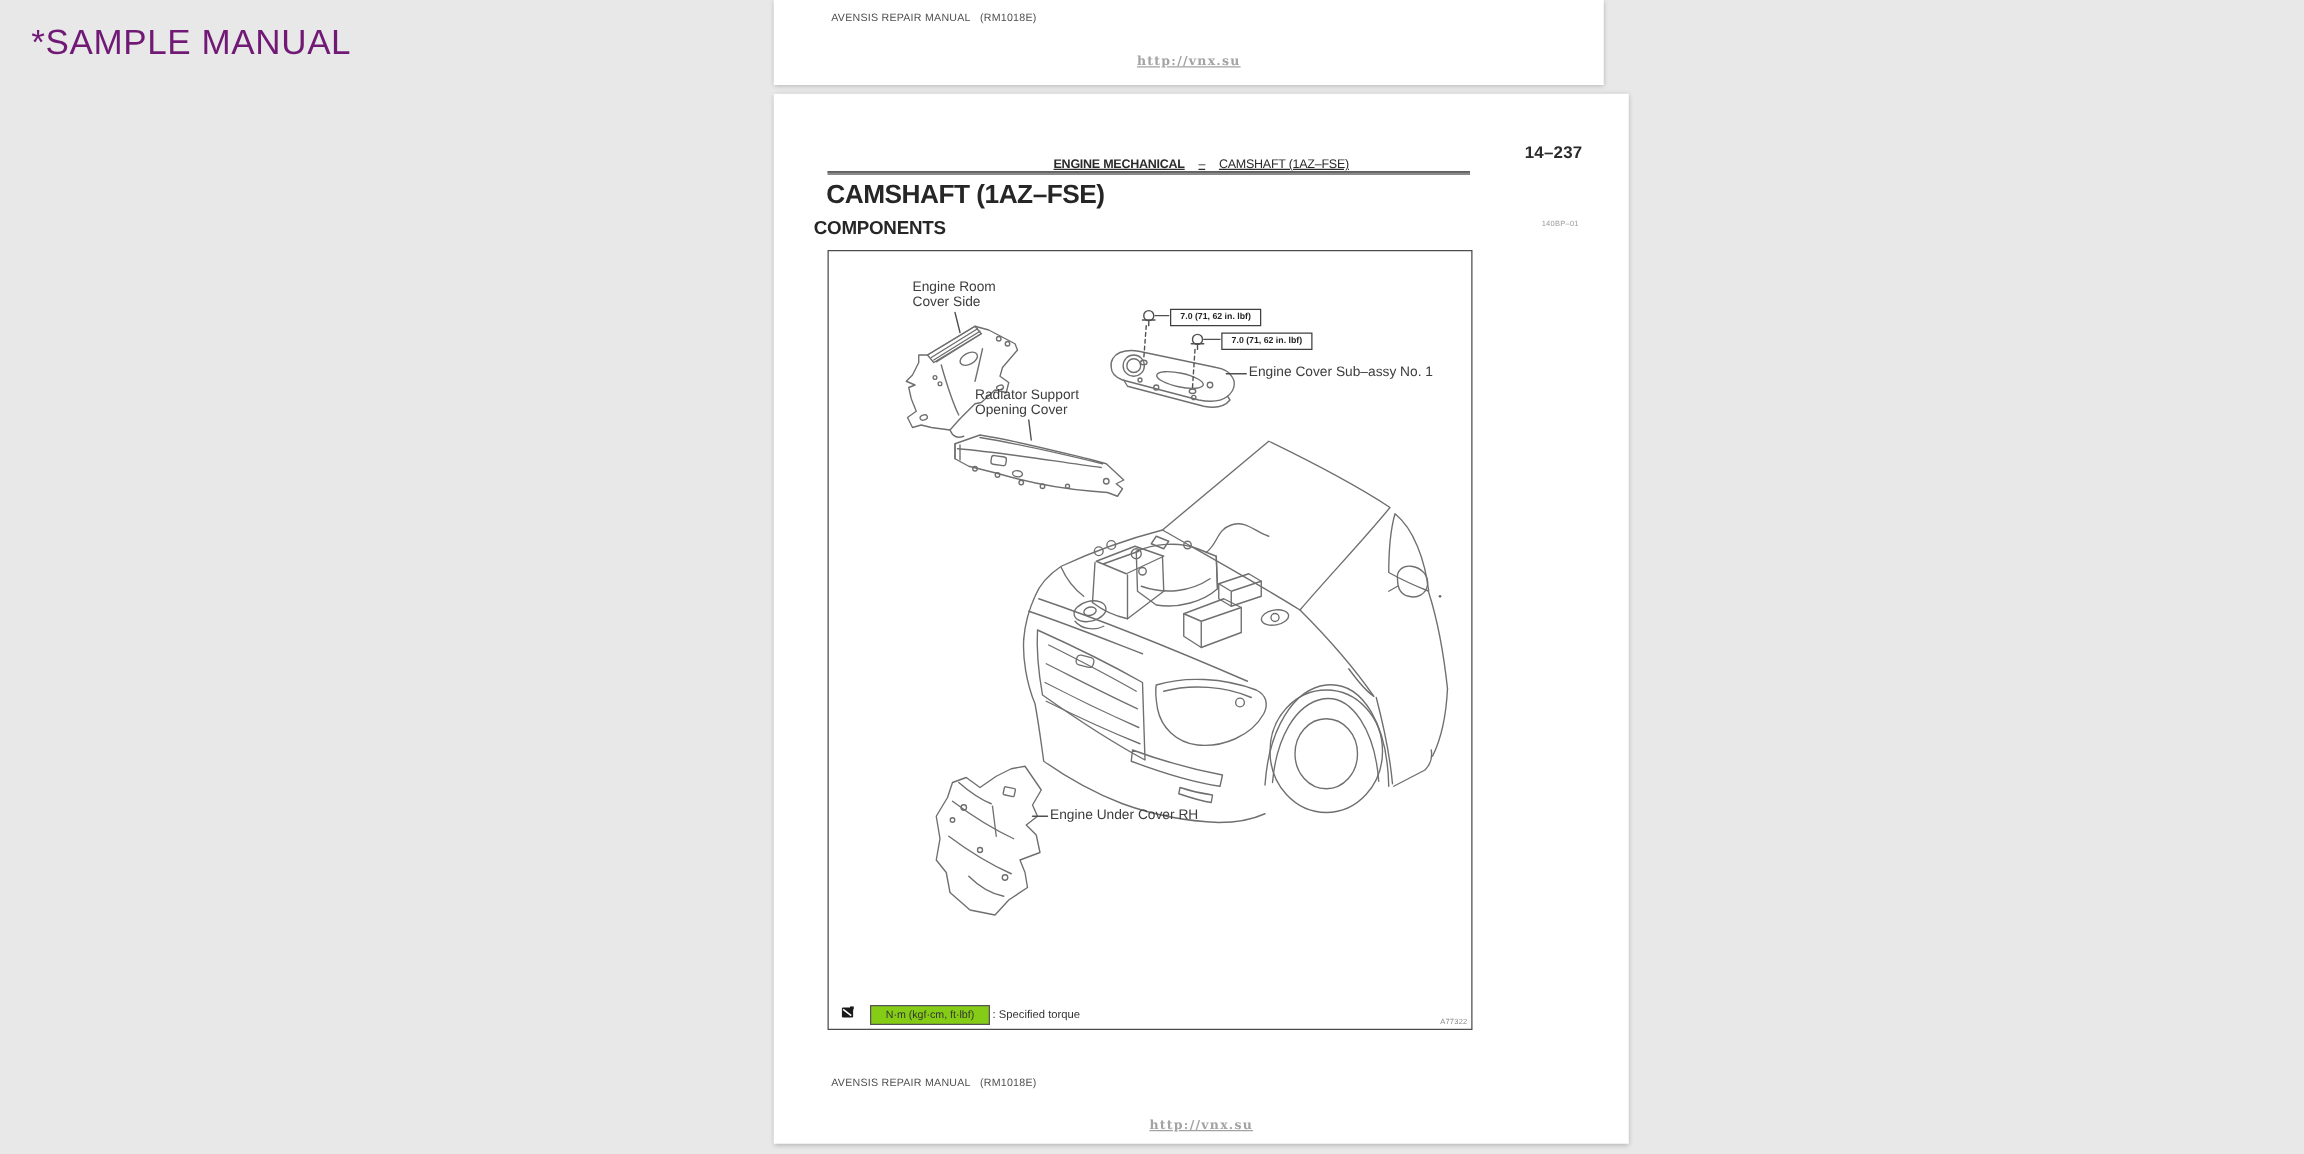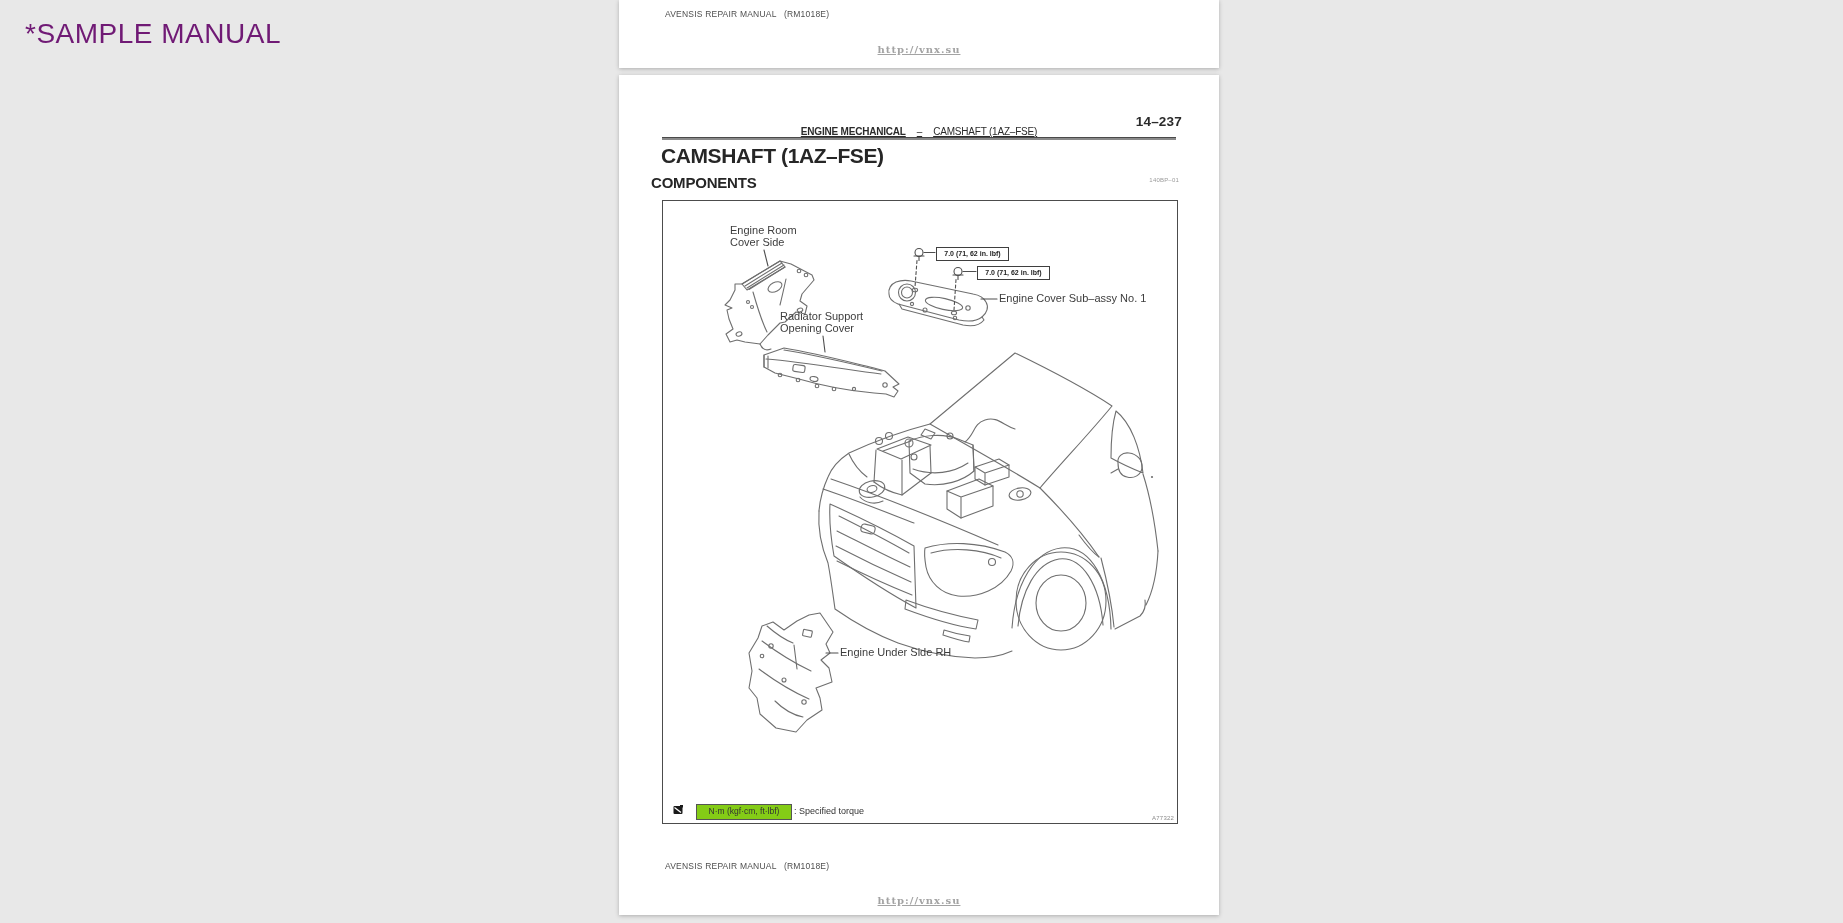--- a/index.html
+++ b/index.html
@@ -8,25 +8,25 @@
     background:#e8e8e8;
     font-family:"Liberation Sans", sans-serif;
     position:relative;overflow:hidden;
     color:#333;
   }
   .sample-overlay{
     position:absolute;left:25px;top:18px;
     font-size:28px;color:#701a75;letter-spacing:.5px;
   }
   .page{
-    position:absolute;left:619px;width:600px;background:#fff;
+    position:absolute;left:619px;width:664px;background:#fff;
     box-shadow:0 1px 4px rgba(0,0,0,.25);
   }
   .page-top{top:0;height:68px;}
-  .page-main{top:75px;height:840px;}
+  .page-main{top:75px;height:840px;padding-left:20px;}
   .doc-header{
     position:absolute;left:46px;top:9px;
     font-size:8.5px;color:#4f4f4f;letter-spacing:.2px;white-space:pre;
   }
   .watermark{
     position:absolute;left:0;right:0;text-align:center;
     font-family:"DejaVu Serif", serif;font-weight:bold;
     font-size:10px;color:#a3a3a3;letter-spacing:1px;
   }
   .wm-top{top:44px;}
@@ -272,21 +272,21 @@
     <div class="torque-box" style="left:273px;top:46px">7.0 (71, 62 in. lbf)</div>
     <div class="torque-box" style="left:314px;top:65px">7.0 (71, 62 in. lbf)</div>
 
     <div class="dlabel" style="left:336px;top:92px">Engine Cover Sub–assy No. 1</div>
 
     <div class="dlabel" style="left:117px;top:110px">
       <div>Radiator Support</div>
       <div>Opening Cover</div>
     </div>
 
-    <div class="dlabel" style="left:177px;top:446px">Engine Under Side RH</div>
+    <div class="dlabel" style="left:177px;top:446px">Engine Under Cover RH</div>
 
     <svg class="legend-icon" width="11" height="10" viewBox="0 0 11 10">
       <rect x="0.5" y="1" width="9" height="8" rx="1" fill="#1a1a1a"></rect>
       <path d="M1.5,2.5 L8,7.5" stroke="#fff" stroke-width="1.3"></path>
       <rect x="7" y="0" width="3" height="2.5" fill="#1a1a1a"></rect>
     </svg>
     <div class="legend-box">N·m (kgf·cm, ft·lbf)</div>
     <div class="legend-desc">: Specified torque</div>
 
     <div class="figure-code">A77322</div>

